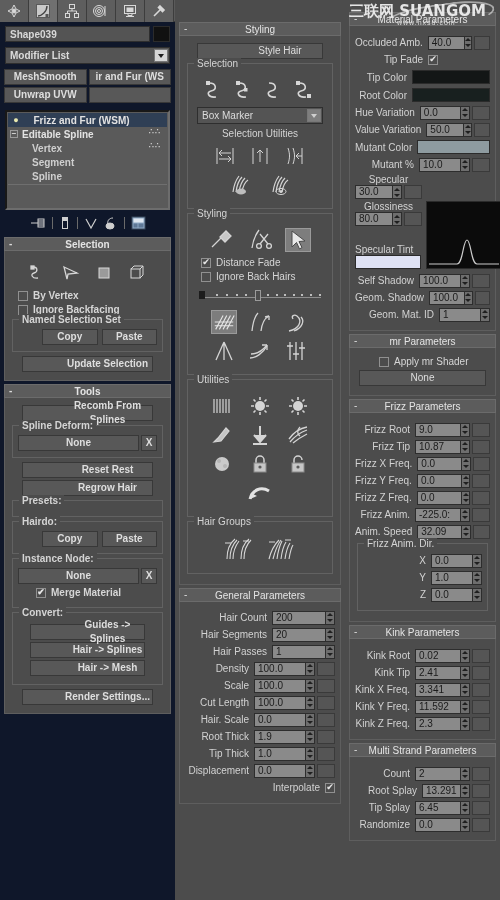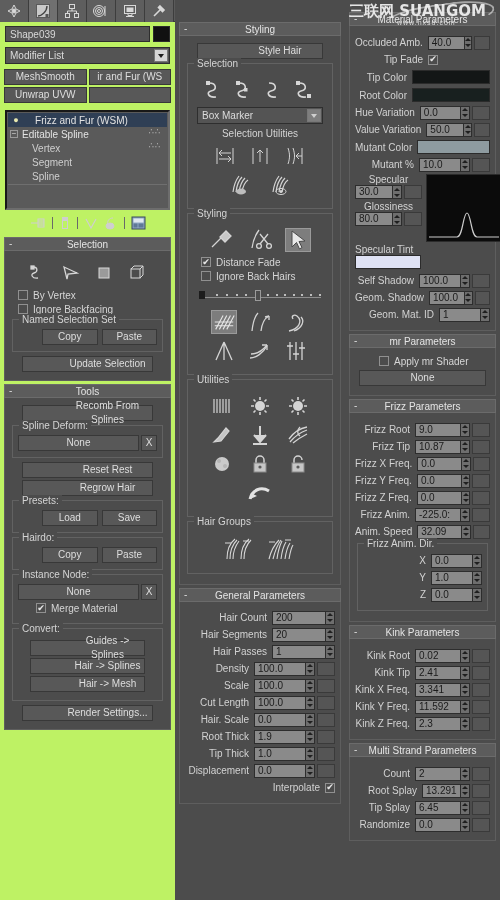--- a/index.html
+++ b/index.html
@@ -8,21 +8,21 @@
     width:500px; height:900px; overflow:hidden;
     font-family:"Liberation Sans", sans-serif;
     font-size:10px; color:#d2d2d2;
     background:#4c4c4c;
     position:relative;
   }
   .app{ width:500px; height:900px; display:flex; position:relative; background:#4c4c4c; }
 
   
   .col{ height:900px; }
-  .col-left{ width:175px; background:#bef264; }
+  .col-left{ width:175px; background:#0f172a;font-weight:bold; }
   .col-mid{ width:170px; background:#4c4c4c; }
   .col-right{ width:155px; background:#4c4c4c; }
 
   
   .cp-tabs{ display:flex; height:22px; background:#5a5a5a; border-bottom:1px solid #3a3a3a;}
   .cp-tab{
     width:29px; height:22px; display:flex; align-items:center; justify-content:center;
     border-right:1px solid #3d3d3d; background:#5e5e5e;
   }
   .cp-tab.sel{ background:#707070; }
@@ -99,21 +99,21 @@
 
   .btn{
     background:#585858; border:1px solid #383838; color:#dedede;
     font-size:10px; text-align:center; height:16px; line-height:14px;
     display:flex; align-items:center; justify-content:center;
   }
   .btn.wide{ margin:2px 12px;padding-left:40px; }
   .btnrow{ display:flex; gap:4px;padding-left:24px; }
   .btnrow .btn{ flex:1; }
 
-  .chk{ display:flex; gap:5px; margin:3px 0 3px 8px; font-size:10px; color:#d6d6d6;}
+  .chk{ display:flex; align-items:center; gap:5px; margin:3px 0 3px 8px; font-size:10px; color:#d6d6d6;}
   .cbox{
     width:10px; height:10px; background:#4c4c4c; border:1px solid #909090;
     display:inline-flex; align-items:center; justify-content:center;
     font-size:9px; line-height:9px; color:#e8e8e8;
   }
   .cbox.on:after{ content:"✔"; font-size:9px; color:#e9e9e9; }
 
   
   .prow{ display:flex; align-items:center; height:15px; margin-bottom:2px; }
   .plabel{ flex:1; text-align:right; padding-right:5px; color:#d2d2d2; font-size:10px; white-space:nowrap;}
@@ -395,24 +395,20 @@
             <div class="btn" style="flex:1;">None</div>
             <div class="btn" style="width:16px;">X</div>
           </div>
         </div>
 
         <div class="btn wide">Reset Rest</div>
         <div class="btn wide">Regrow Hair</div>
 
         <div class="group">
           <span class="gtitle">Presets:</span>
-          <div class="btnrow">
-            <div class="btn">Load</div>
-            <div class="btn">Save</div>
-          </div>
         </div>
 
         <div class="group">
           <span class="gtitle">Hairdo:</span>
           <div class="btnrow">
             <div class="btn">Copy</div>
             <div class="btn">Paste</div>
           </div>
         </div>
 
@@ -942,21 +938,21 @@
         <div class="prow">
           <span class="plabel">Mutant %</span>
           <span class="field" style="width:42px;">10.0</span>
           <span class="spin">
               <i class="up"></i>
               <i class="dn"></i>
             </span>
           <span class="mapbtn"></span>
         </div>
 
-        <div style="display:flex;gap:4px;margin-top:2px;">
+        <div style="display:flex;gap:4px;margin-top:2px;align-items:flex-end;">
           <div style="flex:1;">
             <div style="text-align:center;color:#d2d2d2;">Specular</div>
             <div style="display:flex;align-items:center;">
               <span class="field" style="width:38px;">30.0</span>
               <span class="spin">
                   <i class="up"></i>
                   <i class="dn"></i>
                 </span>
               <span class="mapbtn"></span>
             </div>

